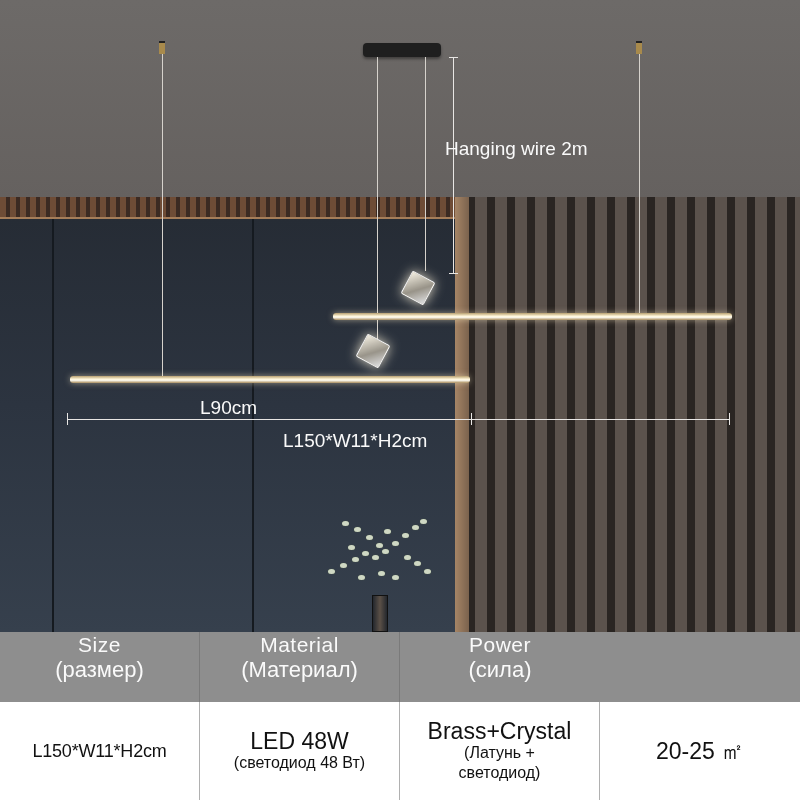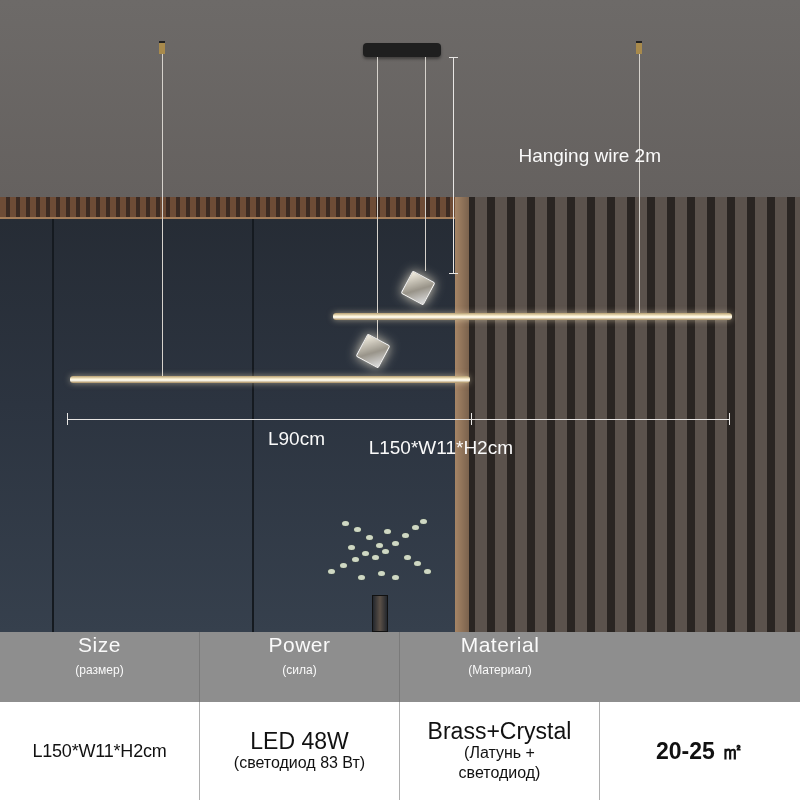--- a/index.html
+++ b/index.html
@@ -36,40 +36,40 @@
       box-shadow: 0 0 6px rgba(255,240,200,.5); }
 
     
     .crystal { position: absolute; width: 26px; height: 26px; transform: rotate(28deg);
       background: linear-gradient(135deg, rgba(255,250,235,.95), rgba(200,190,170,.7) 55%, rgba(255,255,255,.85));
       border: 1px solid rgba(255,255,255,.8); box-shadow: 0 0 12px rgba(255,245,220,.8); border-radius: 2px; }
 
     
     .dim-line { position: absolute; background: #e8e6e4; }
     .dim-tick { position: absolute; background: #e8e6e4; }
-    .annot { position: absolute; color: #fafafa; text-align: right; font-size: 19px; line-height: 24px; margin-top: 7px; }
+    .annot { position: absolute; color: #fafafa; text-align: left; font-size: 19px; line-height: 24px; }
 
     
     .plant { position: absolute; left: 318px; top: 515px; width: 120px; height: 118px; }
     .vase { position: absolute; left: 372px; top: 595px; width: 16px; height: 37px;
       background: linear-gradient(90deg,#23272d,#5b5047,#23272d); border: 1px solid #111; }
     .leaf { position: absolute; width: 7px; height: 5px; border-radius: 50%; background: #cfd8c4; box-shadow: 0 0 1px #5c6a4e; }
 
     
     .spec-table { position: absolute; left: 0; top: 632px; width: 800px; height: 168px; }
     .spec-header { position: absolute; left: 0; top: 0; width: 800px; height: 70px; background: #8e8e8e; display: flex; }
     .spec-body { position: absolute; left: 0; top: 70px; width: 800px; height: 98px; background: #fff; display: flex; }
     .hcell { width: 200px; height: 70px; display: flex; flex-direction: column; align-items: center; justify-content: flex-start;
       color: #fafafa; font-family: Liberation Sans, sans-serif; border-right: 1px solid #7a7a7a; }
     .hcell:last-child { border-right: none; }
     .hcell .en { font-size: 21px; line-height: 26px; letter-spacing: .5px; }
-    .hcell .ru { font-size: 12px; line-height: 24px; }
+    .hcell .ru { font-size: 22px; line-height: 24px; }
     .bcell { width: 200px; height: 98px; display: flex; flex-direction: column; align-items: center; justify-content: center;
       color: #111; border-right: 1px solid #b0b0b0; text-align: center; }
-    .bcell:last-child { border-right: none; font-weight: bold; }
+    .bcell:last-child { border-right: none; }
     .bcell .main { font-size: 23px; line-height: 24px; }
     .bcell .sub { font-size: 16px; line-height: 20px; }
     .bcell.size .main { font-size: 18px; letter-spacing: -.2px; }
   </style>
 </head>
 <body>
 
 <div class="scene">
   <div class="ceiling"></div>
   <div class="slat-band"></div>
@@ -98,21 +98,21 @@
   <div class="dim-tick" style="left:449px;top:57px;width:9px;height:1px"></div>
   <div class="dim-tick" style="left:449px;top:273px;width:9px;height:1px"></div>
   <div class="annot" style="left:445px;top:137px;width:216px">
     <div>Hanging wire 2m</div>
   </div>
 
   <div class="dim-line" style="left:67px;top:419px;width:663px;height:1px"></div>
   <div class="dim-tick" style="left:67px;top:413px;width:1px;height:12px"></div>
   <div class="dim-tick" style="left:471px;top:413px;width:1px;height:12px"></div>
   <div class="dim-tick" style="left:729px;top:413px;width:1px;height:12px"></div>
-  <div class="annot" style="left:200px;top:420px;width:125px">L90cm</div>
+  <div class="annot" style="left:200px;top:396px;width:125px">L90cm</div>
   <div class="annot" style="left:283px;top:429px;width:230px">L150*W11*H2cm</div>
 
   <div class="plant">
     <div class="leaf" style="left:24px;top:6px"></div>
       <div class="leaf" style="left:36px;top:12px"></div>
     <div class="leaf" style="left:48px;top:20px"></div>
       <div class="leaf" style="left:58px;top:28px"></div>
     <div class="leaf" style="left:10px;top:54px"></div>
       <div class="leaf" style="left:22px;top:48px"></div>
     <div class="leaf" style="left:34px;top:42px"></div>
@@ -135,35 +135,35 @@
   <div class="vase"></div>
 </div>
 
 <div class="spec-table">
   <div class="spec-header">
     <div class="hcell">
       <span class="en">Size</span>
       <span class="ru">(размер)</span>
     </div>
     <div class="hcell">
+      <span class="en">Material</span>
+      <span class="ru">(Материал)</span>
+    </div>
+    <div class="hcell">
       <span class="en">Power</span>
       <span class="ru">(сила)</span>
-    </div>
-    <div class="hcell">
-      <span class="en">Material</span>
-      <span class="ru">(Материал)</span>
     </div>
   </div>
   <div class="spec-body">
     <div class="bcell size">
       <span class="main">L150*W11*H2cm</span>
     </div>
     <div class="bcell">
       <span class="main">LED 48W</span>
-      <span class="sub">(светодиод 83 Вт)</span>
+      <span class="sub">(светодиод 48 Вт)</span>
     </div>
     <div class="bcell">
       <span class="main">Brass+Crystal</span>
       <span class="sub">(Латунь +</span>
       <span class="sub">светодиод)</span>
     </div>
     <div class="bcell">
       <span class="main">20-25 ㎡</span>
     </div>
   </div>

